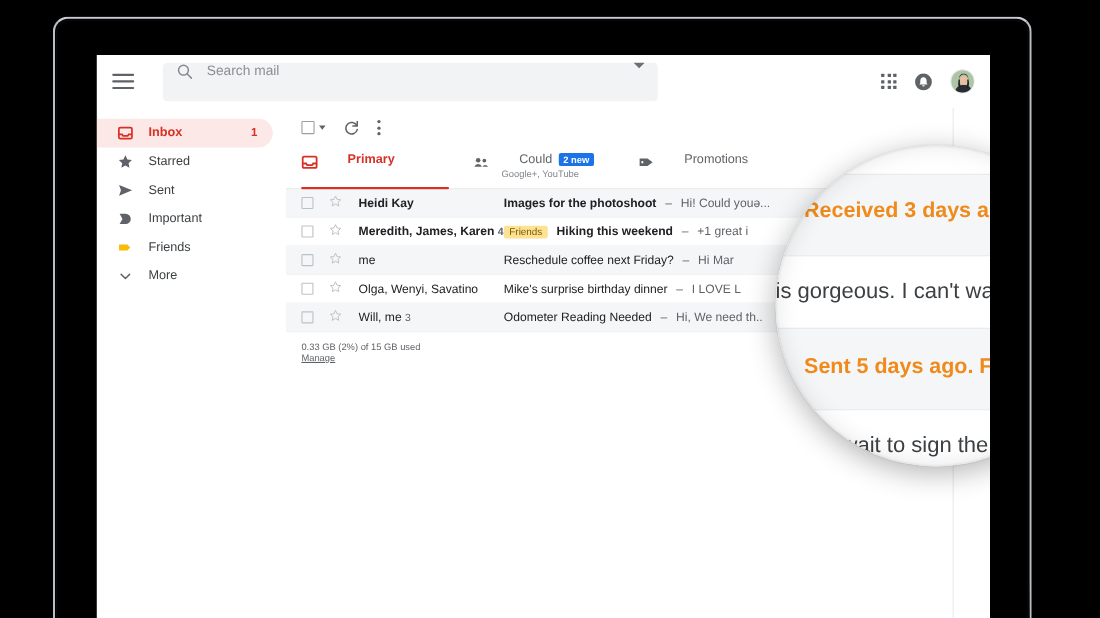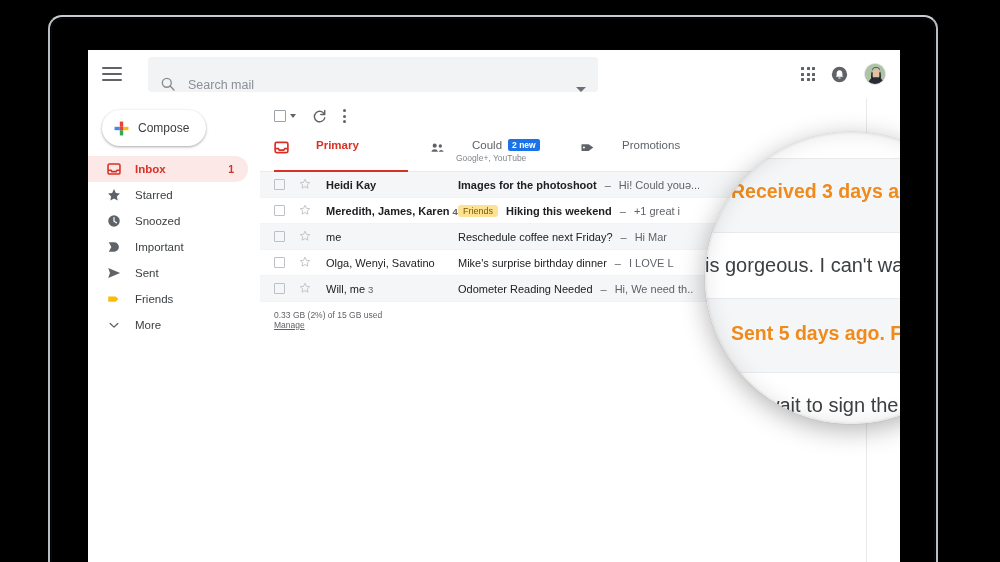--- a/index.html
+++ b/index.html
@@ -40,21 +40,21 @@
   .topbar { position: relative; height: 48px; background:#fff; display:flex; align-items:center; }
   .hamburger { width: 20px; height: 14px; margin-left: 14px; margin-right: 14px; display:flex; flex-direction:column; justify-content:space-between; cursor:pointer;}
   .hamburger i { display:block; height:2px; background:#5f6368; border-radius:1px; }
   .brand { display:flex; align-items:center; gap:8px; width: 116px;}
   .gmail-m { width: 34px; height: 25px; display:block; }
   .brand-text { font-size: 19px; color:#5f6368; letter-spacing:.2px; font-family:"Liberation Sans",sans-serif;}
   .searchwrap {
     margin-left: 12px;
     width: 450px; height: 35px;
     background: #f1f3f4; border-radius: 4px;
-    display:flex; align-items:flex-end; padding: 0 12px; position:relative;
+    display:flex; align-items:flex-start; padding: 0 12px; position:relative;
   }
   .search-icon { width:16px; height:16px; flex:0 0 16px; opacity:.72; }
   .search-input {
     border:0; background:transparent; outline:none;
     font-size: 12.5px; color:#5f6368; margin-left: 12px; width: 340px;
     font-family:"Liberation Sans",sans-serif;
   }
   .search-input::placeholder{ color:#8b9096; }
   .caret-down { position:absolute; right:12px; width:0;height:0;border-left:5px solid transparent;border-right:5px solid transparent;border-top:5px solid #6a7076;}
   .topright { margin-left:auto; display:flex; align-items:center; gap:16px; padding-right:14px;}
@@ -216,30 +216,20 @@
             <path d="M15.4 8 q1.2 5 -0.4 8 l-1.3 -1 q1.2 -3.4 0.6 -6.6z" fill="#1d1d24"></path>
           </svg>
         </div>
       </div>
     </div>
 
     <div class="body">
 
       <div class="sidebar">
 
-        <div class="compose">
-          <svg class="plus" viewBox="0 0 16 16">
-            <rect x="6.2" y="0.6" width="3.6" height="5.6" fill="#ea4335"></rect>
-            <rect x="6.2" y="9.8" width="3.6" height="5.6" fill="#34a853"></rect>
-            <rect x="0.6" y="6.2" width="5.6" height="3.6" fill="#4285f4"></rect>
-            <rect x="9.8" y="6.2" width="5.6" height="3.6" fill="#fbbc04"></rect>
-            <rect x="6.2" y="6.2" width="3.6" height="3.6" fill="#ea4335"></rect>
-          </svg>
-          <span class="compose-label">Compose</span>
-        </div>
 
         <div class="navlist">
 
           <div class="navitem active">
             <span class="nav-ico">
               <svg viewBox="0 0 16 16" width="14" height="14">
                 <rect x="1.2" y="2.2" width="13.6" height="11.6" rx="1.6" fill="none" stroke="#d93025" stroke-width="1.8"></rect>
                 <path d="M1.2 9.4 h3.4 l1 1.6 h4.8 l1 -1.6 h3.4" fill="none" stroke="#d93025" stroke-width="1.8"></path>
               </svg>
             </span>
@@ -249,46 +239,37 @@
 
           <div class="navitem">
             <span class="nav-ico">
               <svg viewBox="0 0 16 16" width="14" height="14">
                 <path d="M8 1.2 l2.1 4.5 l4.7 .6 l-3.5 3.3 l.9 4.8 l-4.2 -2.4 l-4.2 2.4 l.9 -4.8 l-3.5 -3.3 l4.7 -.6z" fill="#5f6368"></path>
               </svg>
             </span>
             <span class="nav-label">Starred</span>
           </div>
 
+
           <div class="navitem">
             <span class="nav-ico">
               <svg viewBox="0 0 16 16" width="14" height="14">
-                <circle cx="8" cy="8" r="6.6" fill="#5f6368"></circle>
-                <path d="M8 4.2 V8.3 l2.8 1.7" fill="none" stroke="#fff" stroke-width="1.4" stroke-linecap="round"></path>
-              </svg>
-            </span>
-            <span class="nav-label">Snoozed</span>
+                <path d="M1.4 2.4 L15 8 L1.4 13.6 L3.4 8z" fill="#5f6368"></path>
+              </svg>
+            </span>
+            <span class="nav-label">Sent</span>
           </div>
 
           <div class="navitem">
             <span class="nav-ico">
               <svg viewBox="0 0 16 16" width="14" height="14">
                 <path d="M2 2.6 h6.2 a4.5 4.5 0 0 1 0 10.8 H2 l3 -5.4z" fill="#5f6368"></path>
               </svg>
             </span>
             <span class="nav-label">Important</span>
-          </div>
-
-          <div class="navitem">
-            <span class="nav-ico">
-              <svg viewBox="0 0 16 16" width="14" height="14">
-                <path d="M1.4 2.4 L15 8 L1.4 13.6 L3.4 8z" fill="#5f6368"></path>
-              </svg>
-            </span>
-            <span class="nav-label">Sent</span>
           </div>
 
           <div class="navitem">
             <span class="nav-ico">
               <svg viewBox="0 0 16 16" width="14" height="14">
                 <path d="M1.4 5 h8.6 l3 3 l-3 3 H1.4z" fill="#fbbc04"></path>
               </svg>
             </span>
             <span class="nav-label">Friends</span>
           </div>

